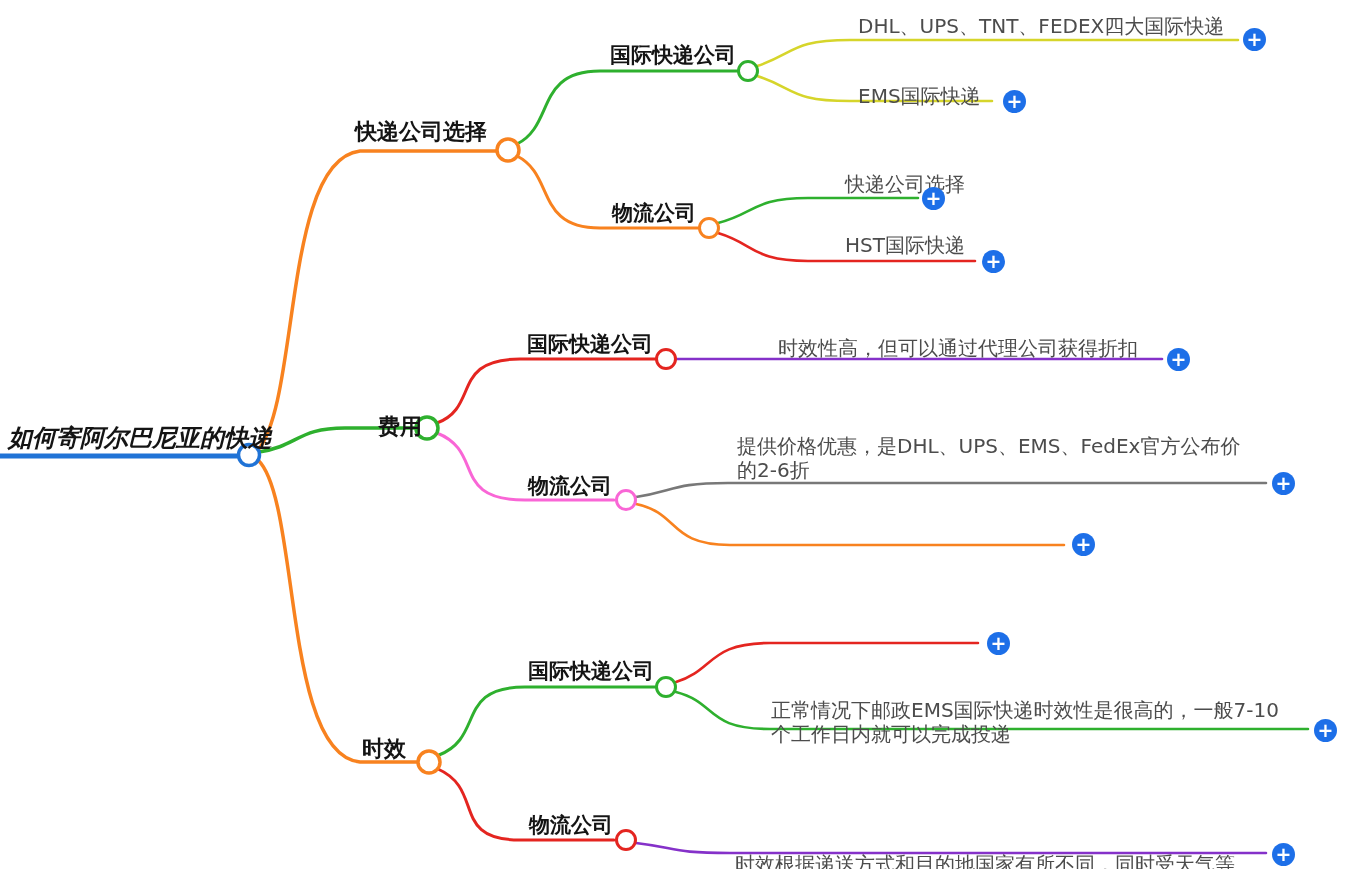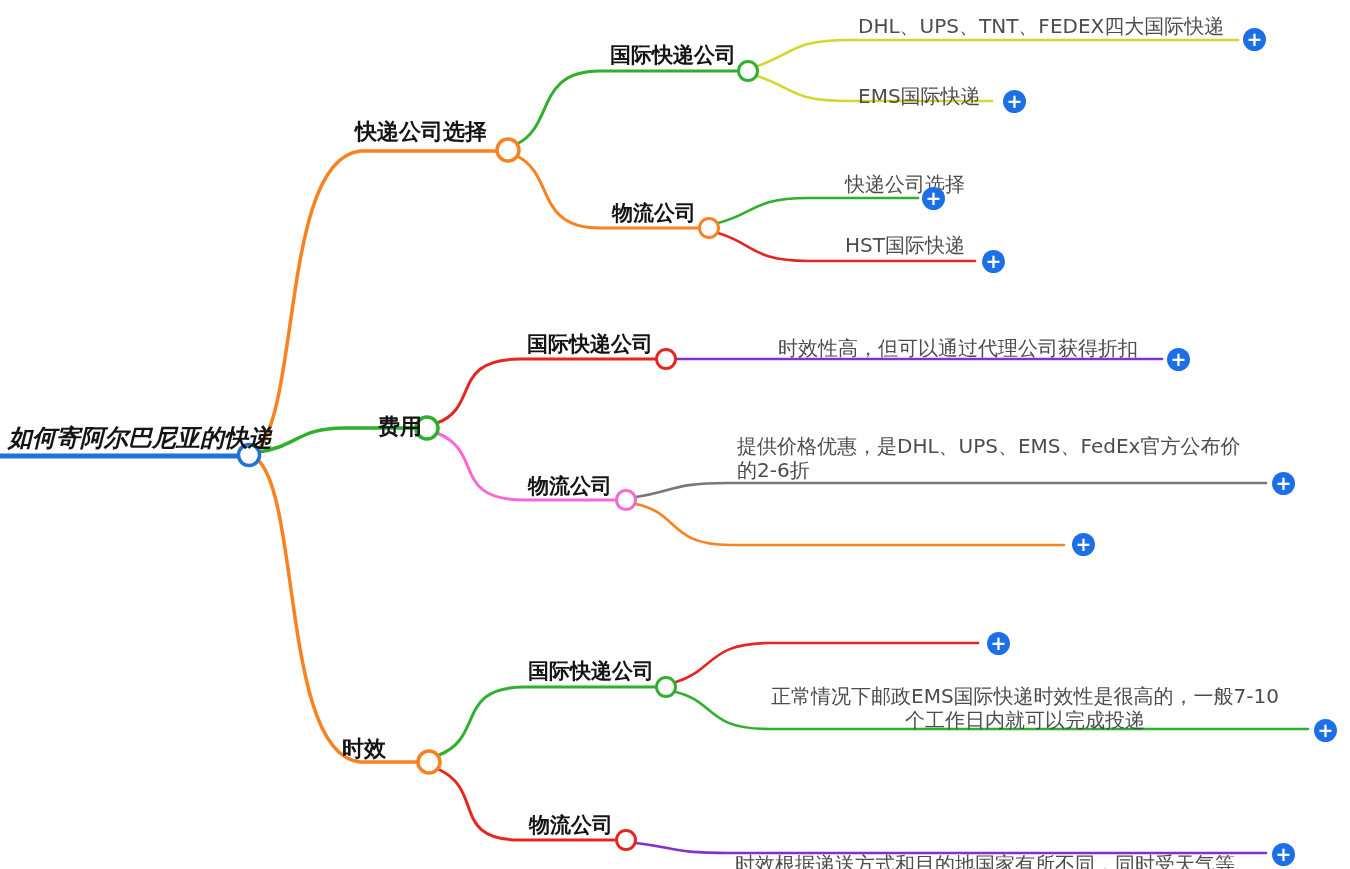--- a/index.html
+++ b/index.html
@@ -98,37 +98,37 @@
     <circle class="node-circle s-red w3" cx="666" cy="359" r="9.5"></circle>
     <circle class="node-circle s-pink w3" cx="626" cy="500" r="9.5"></circle>
     <circle class="node-circle s-green w3" cx="666" cy="687" r="9.5"></circle>
     <circle class="node-circle s-red w3" cx="626" cy="840" r="9.5"></circle>
   </svg>
 
   <div class="lbl lbl-root" style="left:8px;top:425px;">如何寄阿尔巴尼亚的快递</div>
 
   <div class="lbl lbl-l1" style="left:355px;top:119px;text-align:center;">快递公司选择</div>
   <div class="lbl lbl-l1" style="left:378px;top:401px;margin-top:13px;">费用</div>
-  <div class="lbl lbl-l1" style="left:342px;top:736px;">时效</div>
+  <div class="lbl lbl-l1" style="left:362px;top:736px;">时效</div>
 
   <div class="lbl lbl-l2" style="left:610px;top:43px;">国际快递公司</div>
   <div class="lbl lbl-l2" style="left:612px;top:201px;">物流公司</div>
   <div class="lbl lbl-l2" style="left:527px;top:332px;">国际快递公司</div>
   <div class="lbl lbl-l2" style="left:528px;top:474px;">物流公司</div>
   <div class="lbl lbl-l2" style="left:528px;top:659px;">国际快递公司</div>
   <div class="lbl lbl-l2" style="left:529px;top:813px;">物流公司</div>
 
   <div class="leaf" style="left:858px;top:14px;">DHL、UPS、TNT、FEDEX四大国际快递</div>
   <div class="leaf" style="left:858px;top:84px;">EMS国际快递</div>
   <div class="leaf" style="left:845px;top:172px;">快递公司选择</div>
   <div class="leaf" style="left:845px;top:233px;">HST国际快递</div>
   <div class="leaf" style="left:778px;top:336px;">时效性高，但可以通过代理公司获得折扣</div>
   <div class="leaf" style="left:737px;top:434px;">提供价格优惠，是DHL、UPS、EMS、FedEx官方公布价
 的2-6折</div>
-  <div class="leaf" style="left:771px;top:684px;text-align:center;">正常情况下邮政EMS国际快递时效性是很高的，一般7-10
+  <div class="leaf" style="left:771px;top:698px;">正常情况下邮政EMS国际快递时效性是很高的，一般7-10
 个工作日内就可以完成投递</div>
   <div class="leaf" style="left:735px;top:804px;margin-top:48px;">时效根据递送方式和目的地国家有所不同，同时受天气等
 因素影响时效</div>
 
   <div class="plus" style="left:1243px;top:28px;">+</div>
   <div class="plus" style="left:1003px;top:90px;">+</div>
   <div class="plus" style="left:922px;top:187px;">+</div>
   <div class="plus" style="left:982px;top:250px;">+</div>
   <div class="plus" style="left:1167px;top:348px;">+</div>
   <div class="plus" style="left:1272px;top:472px;">+</div>

